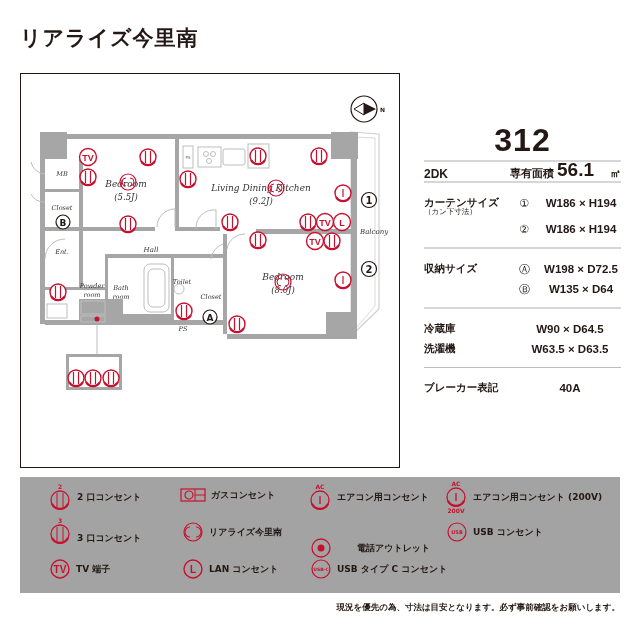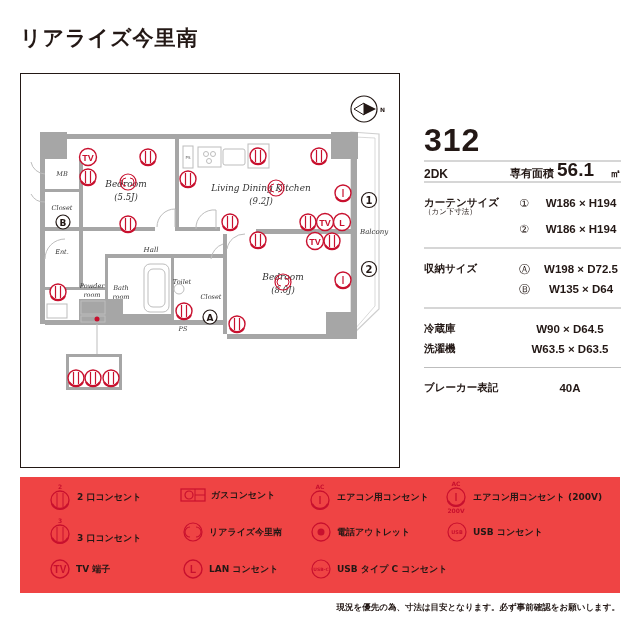--- a/index.html
+++ b/index.html
@@ -2,36 +2,36 @@
 <html><head>
 <meta charset="utf-8">
 <style>
   html,body{margin:0;padding:0;background:#fff;}
   body{width:640px;height:640px;position:relative;overflow:hidden;font-family:"DejaVu Sans","Liberation Sans",sans-serif;color:#231815;}
   .title{position:absolute;left:20px;top:24px;font-size:21px;font-weight:bold;letter-spacing:1px;color:#231815;}
   .plan-frame{position:absolute;left:20px;top:73px;width:380px;height:395px;border:1.5px solid #231815;box-sizing:border-box;background:#fff;}
   .plan-frame svg{position:absolute;left:0;top:0;}
   .lbl{font-family:"DejaVu Serif","Liberation Serif",serif;font-style:italic;fill:#333;}
   .spec{position:absolute;left:424px;top:120px;width:197px;}
-  .unit-no{font-family:"Liberation Sans",sans-serif;font-weight:bold;font-size:32px;line-height:40px;letter-spacing:1px;color:#231815;}
+  .unit-no{font-family:"Liberation Sans",sans-serif;font-weight:bold;font-size:32px;line-height:40px;letter-spacing:1px;color:#231815;text-align:center;}
   .hr{height:2px;background:#d6d6d6;margin:0;}
   .hr.thin{height:1px;background:#bdbdbd;}
   .row{display:flex;align-items:baseline;font-size:10.5px;font-weight:bold;}
   .type-row{height:19px;align-items:flex-end;}
   .type{flex:1;font-size:12px;font-family:"Liberation Sans",sans-serif;font-weight:bold;}
   .area-lbl{font-size:11px;font-weight:bold;margin-right:3px;}
   .area-val{font-family:"Liberation Sans",sans-serif;font-size:19px;font-weight:bold;margin-right:16px;}
   .area-unit{font-size:11px;font-weight:bold;}
   .block{padding:10px 0 8px 0;}
   .line{display:flex;align-items:center;height:20px;font-size:10.5px;font-weight:bold;}
   .line .k{width:95px;}
   .line .m{width:22px;font-weight:normal;font-size:11px;}
   .line .v{flex:1;text-align:center;font-family:"Liberation Sans",sans-serif;font-size:11.5px;font-weight:bold;}
   .sub{font-size:7.5px;font-weight:normal;margin-top:-6px;height:12px;}
-  .legend{position:absolute;left:20px;top:477px;width:600px;height:116px;background:#ef4444;}
+  .legend{position:absolute;left:20px;top:477px;width:600px;height:116px;background:#a3a3a3;}
   .lg{position:absolute;display:flex;align-items:center;font-size:9px;font-weight:bold;color:#231815;}
   .lg svg{margin-right:5px;}
   .note{position:absolute;right:20px;top:602px;font-size:8.5px;font-weight:bold;color:#231815;}
 </style>
 </head>
 <body>
 
 <div class="title">リアライズ今里南</div>
 
 <div class="plan-frame">
@@ -311,21 +311,21 @@
       </svg>
     <span>3 口コンセント</span>
   </div>
   <div class="lg" style="left:162px;top:44px;">
     <svg width="22" height="22">
         <circle cx="11" cy="11" r="9" fill="none" stroke="#c8102e" stroke-width="1.2"></circle>
         <path d="M8,6 A5,5 0 0 0 8,16 M14,6 A5,5 0 0 1 14,16" fill="none" stroke="#c8102e" stroke-width="1.1"></path>
       </svg>
     <span>リアライズ今里南</span>
   </div>
-  <div class="lg" style="left:290px;top:44px;">
+  <div class="lg" style="left:290px;top:60px;gap:20px;">
     <svg width="22" height="22">
         <circle cx="11" cy="11" r="9" fill="none" stroke="#c8102e" stroke-width="1.3"></circle>
         <circle cx="11" cy="11" r="3.5" fill="#c8102e"></circle>
       </svg>
     <span>電話アウトレット</span>
   </div>
   <div class="lg" style="left:426px;top:44px;">
     <svg width="22" height="22">
         <circle cx="11" cy="11" r="9" fill="none" stroke="#c8102e" stroke-width="1.2"></circle>
         <text x="11" y="13" font-size="5" font-weight="bold" text-anchor="middle" fill="#c8102e">USB</text>

